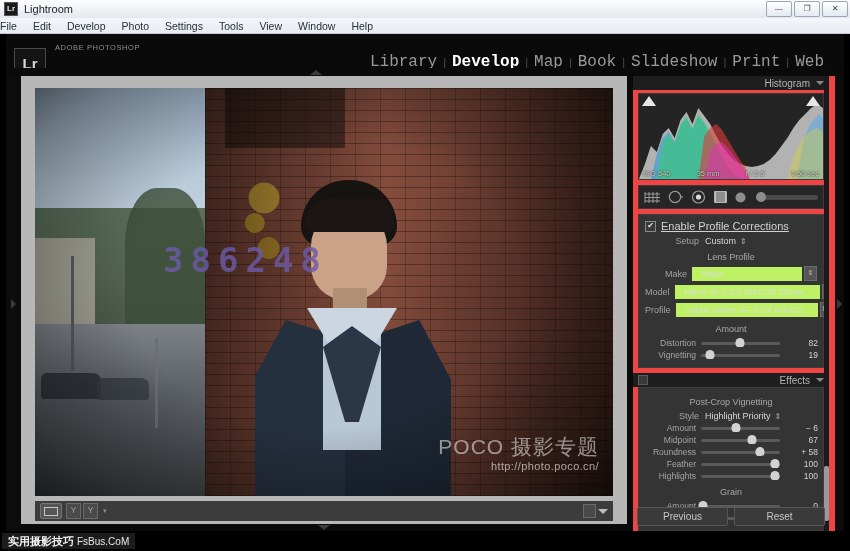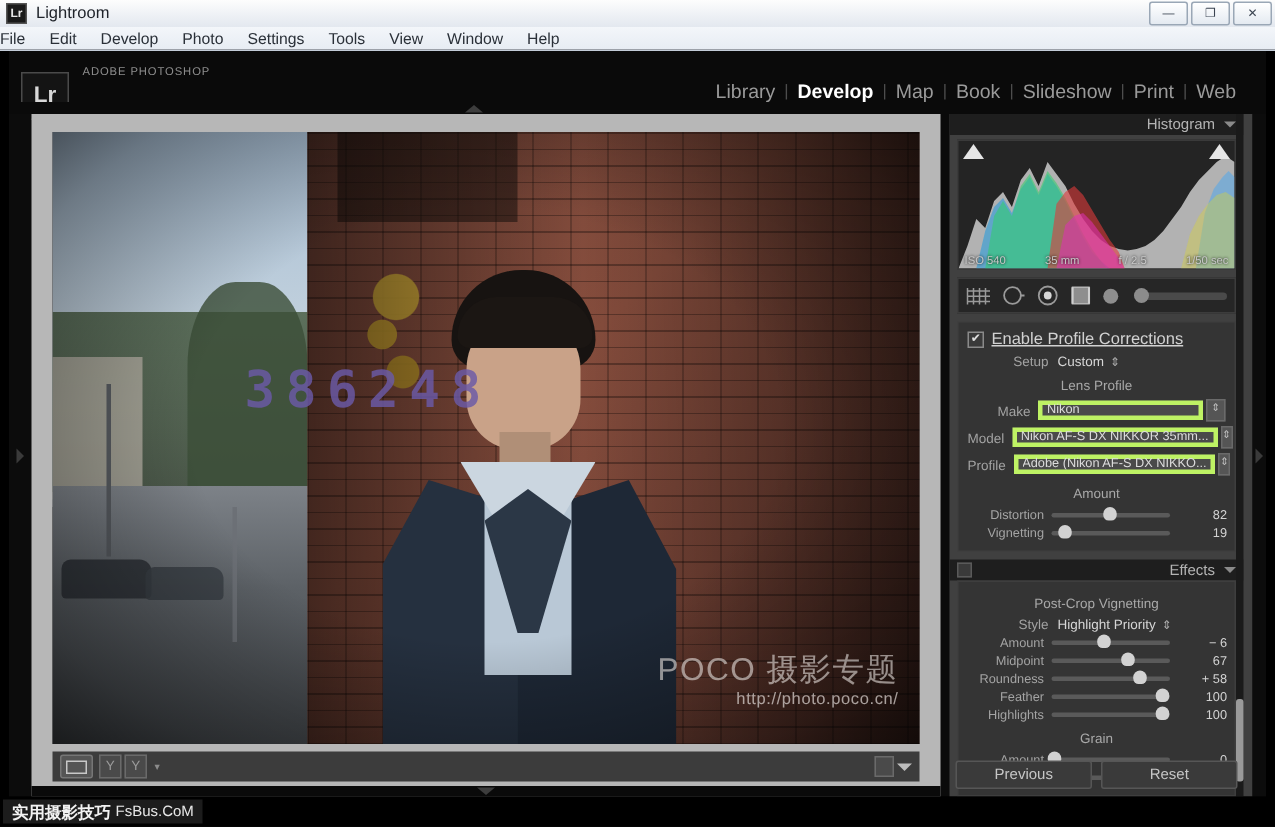--- a/index.html
+++ b/index.html
@@ -30,21 +30,21 @@
   
   .idplate{position:absolute;left:8px;top:10px;display:flex;align-items:center;}
   .lr-logo{width:30px;height:30px;border:1px solid #4a4a4a;background:#141414;
     color:#d8d8d8;font-size:15px;font-weight:bold;display:flex;align-items:center;justify-content:center;
     font-family:"Liberation Sans",sans-serif;}
   .idtext{margin-left:9px;line-height:1;}
   .idtext .sup{font-size:7.5px;color:#8e8e8e;letter-spacing:.6px;display:block;margin-bottom:16px;}
   .idtext .main{font-size:16px;color:#e4e4e4;letter-spacing:.5px;display:block;}
 
   .modules{position:absolute;right:14px;top:19px;display:flex;align-items:center;}
-  .mod{font-size:13px;color:#9a9a9a;padding:0 6px;white-space:nowrap;}
+  .mod{font-size:16px;color:#9a9a9a;padding:0 6px;white-space:nowrap;font-family:Liberation Mono, monospace;}
   .mod.active{color:#fff;font-weight:bold;}
   .mod-sep{color:#4d4d4d;font-size:11px;}
 
   .topcollapse{position:absolute;left:0;top:34px;width:620px;height:8px;background:#0a0a0a;
     display:flex;align-items:center;justify-content:center;}
   .tri-up{width:0;height:0;border-left:6px solid transparent;border-right:6px solid transparent;border-bottom:5px solid #3d3d3d;}
 
   
   .leftstrip{position:absolute;left:0;top:42px;width:15px;height:455px;background:#0c0c0c;
     display:flex;align-items:center;justify-content:center;}
@@ -120,21 +120,21 @@
   .tb-right{margin-left:auto;display:flex;align-items:center;}
   .tb-sq{width:11px;height:12px;border:1px solid #6a6a6a;background:#4a4a4a;}
   .tb-tri{width:0;height:0;border-left:5px solid transparent;border-right:5px solid transparent;
     border-top:5px solid #bdbdbd;margin-left:2px;}
 
   .bottomcollapse{position:absolute;left:15px;bottom:0;width:606px;height:7px;background:#0a0a0a;
     display:flex;align-items:center;justify-content:center;}
   .tri-down{width:0;height:0;border-left:6px solid transparent;border-right:6px solid transparent;border-top:5px solid #3d3d3d;}
 
   
-  .rightpanel{position:absolute;left:627px;top:42px;width:202px;height:455px;background:#404040;}
+  .rightpanel{position:absolute;left:627px;top:42px;width:202px;height:455px;background:#ef4444;}
   .rp-scroll{position:absolute;left:0;top:0;width:196px;height:455px;overflow:hidden;}
 
   .panel-head{height:14px;background:#1e1e1e;display:flex;align-items:center;
     justify-content:flex-end;padding:0 5px;}
   .panel-head .ttl{font-size:10px;color:#b4b4b4;}
   .panel-head .dtri{width:0;height:0;border-left:4px solid transparent;border-right:4px solid transparent;
     border-top:4px solid #8a8a8a;margin-left:6px;}
   .panel-head .lbox{width:8px;height:8px;border:1px solid #5a5a5a;background:#3a3a3a;margin-right:auto;}
 
   .histo-box{margin:3px 5px 0 5px;height:85px;background:#242424;border:1px solid #3a3a3a;position:relative;}
@@ -160,21 +160,21 @@
   .chk-lbl{font-size:11px;color:#d2d2d2;text-decoration:underline;}
 
   .kv{display:flex;align-items:center;font-size:9px;color:#a9a9a9;padding:1px 6px;}
   .kv .k{width:54px;text-align:right;margin-right:6px;color:#a2a2a2;}
   .kv .v{color:#d6d6d6;}
   .kv .caret{color:#b0b0b0;font-size:8px;margin-left:4px;}
   .sub-title{font-size:9px;color:#a8a8a8;text-align:center;margin:5px 0 3px 0;}
 
   .fld-row{display:flex;align-items:center;padding:1px 6px 2px 6px;}
   .fld-k{width:42px;text-align:right;font-size:9px;color:#a2a2a2;margin-right:5px;}
-  .fld{flex:1;height:13px;background:#4a4a4a;border:3px solid #bef264;display:flex;align-items:flex-end;
+  .fld{flex:1;height:13px;background:#4a4a4a;border:7px solid #bef264;display:flex;align-items:center;
     padding:0 3px;box-sizing:border-box;}
   .fld span{font-size:8.5px;color:#dcdcdc;white-space:nowrap;overflow:hidden;}
   .fld-btn{width:11px;height:13px;background:#555;border:1px solid #6a6a6a;margin-left:2px;
     color:#c0c0c0;font-size:7px;line-height:12px;text-align:center;}
 
   .sl-row{display:flex;align-items:center;padding:1px 5px;}
   .sl-k{width:52px;text-align:right;font-size:8.5px;color:#a4a4a4;margin-right:5px;}
   .sl-track{flex:1;height:3px;background:#5a5a5a;border-radius:2px;position:relative;}
   .sl-knob{position:absolute;top:-3.5px;width:9px;height:9px;background:#d2d2d2;
     border-radius:50% 50% 40% 40%;transform:translateX(-50%);}

